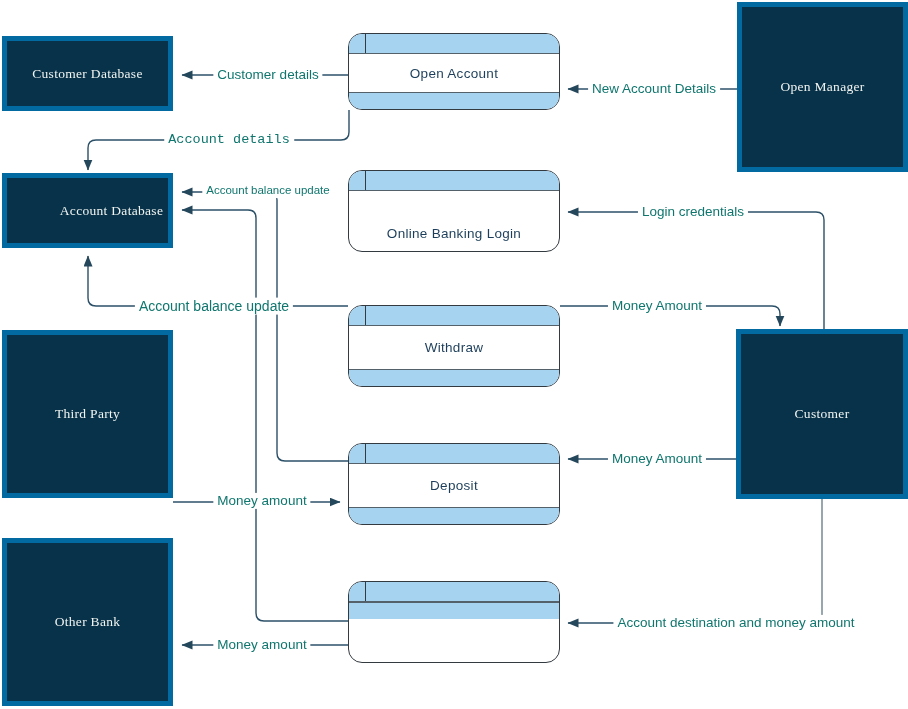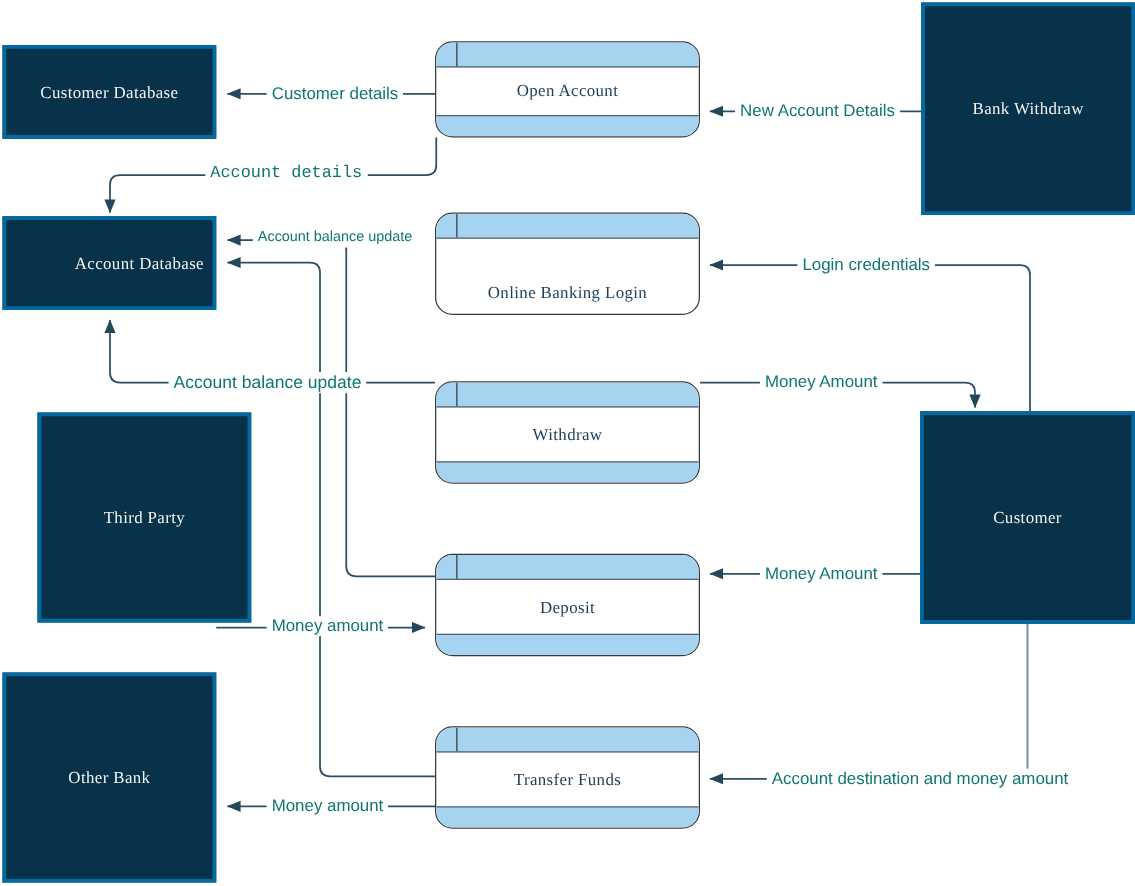--- a/index.html
+++ b/index.html
@@ -3,38 +3,38 @@
 <meta charset="utf-8">
 <style>
   html,body{margin:0;padding:0;background:#ffffff;}
   #canvas{
     position:relative;width:908px;height:709px;background:#ffffff;overflow:hidden;
     font-family:"Liberation Sans",sans-serif;
   }
   
   .entity{
     position:absolute;box-sizing:border-box;
-    background:#073249;border:3px solid #0369a1;
+    background:#073249;border:5px solid #0369a1;
     display:flex;align-items:center;justify-content:center;
     color:#f1f4f1;font-family:"Liberation Serif",serif;font-size:13.5px;
     letter-spacing:.3px;text-align:center;
   }
   
   .process{
     position:absolute;box-sizing:border-box;left:348px;width:212px;
     background:#ffffff;border:1.6px solid #333a40;border-radius:14px;
     overflow:hidden;display:flex;flex-direction:column;
   }
   .band{background:#a6d3f0;position:relative;flex:0 0 auto;}
   .band-top{height:19px;border-bottom:1.3px solid #55616a;}
   .band-bottom{height:16px;border-top:1.3px solid #55616a;}
   .band-tick{position:absolute;left:16px;top:0;bottom:0;width:1.2px;background:#333a40;}
   .proc-mid{
     flex:1 1 auto;display:flex;align-items:center;justify-content:center;
-    color:#1c3e5a;font-family:Liberation Serif, serif;font-size:13.5px;letter-spacing:.3px;
+    color:#1c3e5a;font-family:Liberation Sans, sans-serif;font-size:13.5px;letter-spacing:.3px;
   }
   
   .flow-label{
     position:absolute;transform:translate(-50%,-50%);
     background:#ffffff;padding:0 4px;white-space:nowrap;
     color:#0f766e;font-size:13.5px;line-height:1.2;
   }
   .flow-label.sm{font-size:11.5px;}
   .flow-label.lg{font-size:14px;}
   svg.wires{position:absolute;left:0;top:0;pointer-events:none;}
@@ -66,28 +66,28 @@
     </g>
     <path d="M822,499 V618" stroke="#7e909b" stroke-width="1.6" fill="none"></path>
   </svg>
 
   <div class="entity" style="left:2px;top:36px;width:171px;height:75px;">
     <span>Customer Database</span>
   </div>
   <div class="entity" style="left:2px;top:173px;width:171px;height:75px;padding-left:48px;">
     <span>Account Database</span>
   </div>
-  <div class="entity" style="left:2px;top:330px;width:171px;height:168px;margin-left:28px;">
+  <div class="entity" style="left:2px;top:330px;width:171px;height:168px;">
     <span>Third Party</span>
   </div>
   <div class="entity" style="left:2px;top:538px;width:171px;height:168px;">
     <span>Other Bank</span>
   </div>
   <div class="entity" style="left:737px;top:2px;width:171px;height:170px;">
-    <span>Bank Withdraw</span>
+    <span>Open Manager</span>
   </div>
   <div class="entity" style="left:736px;top:329px;width:172px;height:170px;">
     <span>Customer</span>
   </div>
 
   <div class="process" style="top:33px;height:77px;">
     <div class="band band-top">
         <div class="band-tick"></div>
       </div>
     <div class="proc-mid">
@@ -119,23 +119,20 @@
       </div>
     <div class="proc-mid">
         <span>Deposit</span>
       </div>
     <div class="band band-bottom"></div>
   </div>
   <div class="process" style="top:581px;height:82px;">
     <div class="band band-top">
         <div class="band-tick"></div>
       </div>
-    <div class="proc-mid">
-        <span>Transfer Funds</span>
-      </div>
     <div class="band band-bottom"></div>
   </div>
 
   <div class="flow-label" style="left:268px;top:75px;">Customer details</div>
   <div class="flow-label" style="left:229px;top:140px;font-family:Liberation Mono, monospace;">Account details</div>
   <div class="flow-label" style="left:654px;top:89px;">New Account Details</div>
   <div class="flow-label" style="left:693px;top:212px;">Login credentials</div>
   <div class="flow-label" style="left:657px;top:306px;">Money Amount</div>
   <div class="flow-label lg" style="left:214px;top:306px;">Account balance update</div>
   <div class="flow-label sm" style="left:268px;top:191px;">Account balance update</div>

